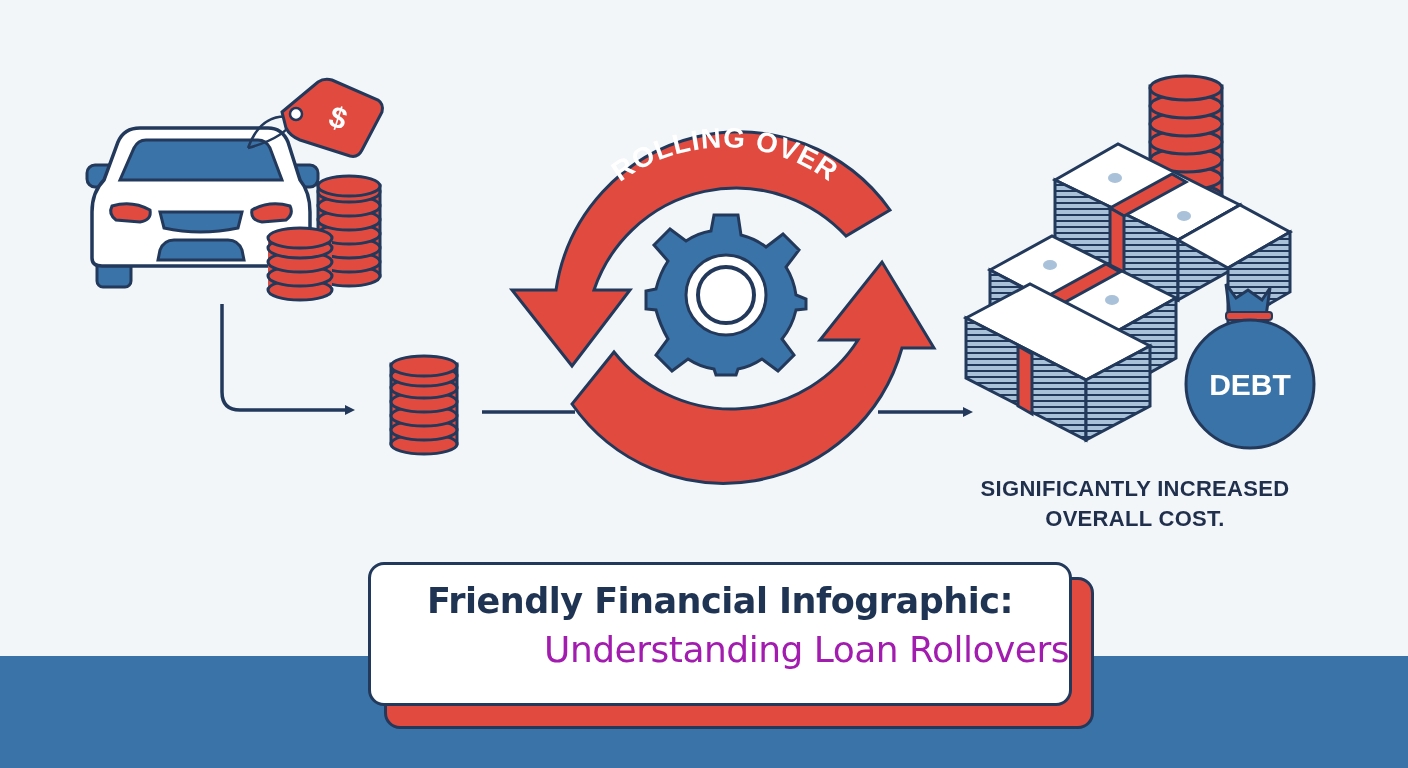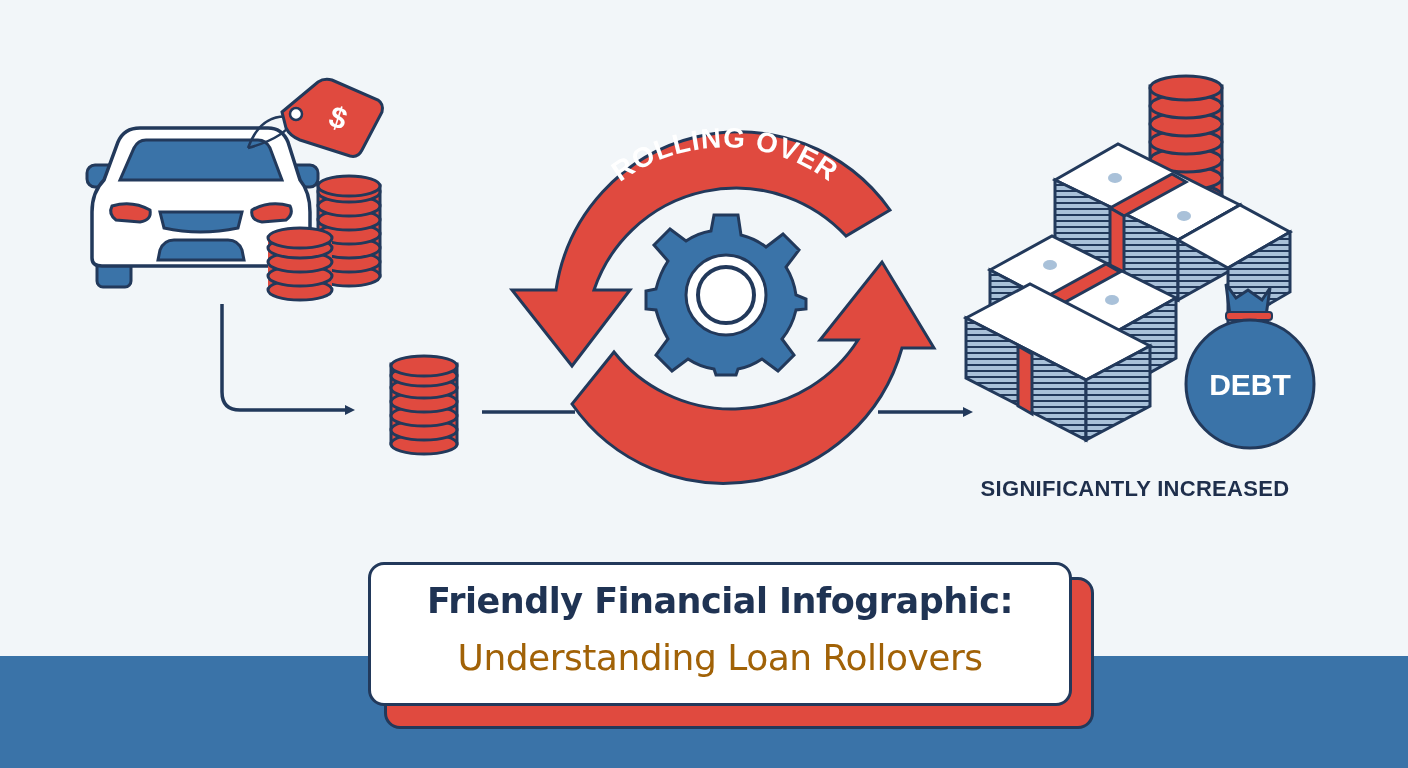--- a/index.html
+++ b/index.html
@@ -27,22 +27,22 @@
   .title-card {
     position:absolute; left:368px; top:562px; width:704px; height:144px;
     background:#ffffff; border:3px solid #22395b; border-radius:16px;
     text-align:center; box-sizing:border-box;
   }
   .title-line1 {
     margin-top:16px; font-size:35px; font-weight:bold; color:#1f3353;
     font-family:"DejaVu Sans", sans-serif; letter-spacing:-0.5px;
   }
   .title-line2 {
-    margin-top:16px; font-size:36px; color:#a16207;
-    font-family:"DejaVu Sans", sans-serif; letter-spacing:-0.5px;
+    margin-top:8px; font-size:36px; color:#a21caf;
+    font-family:"DejaVu Sans", sans-serif; letter-spacing:-0.5px;text-align:right;
   }
 </style>
 </head>
 <body>
 
 <div class="bottom-band"></div>
 
 <svg class="art" width="1408" height="768" viewBox="0 0 1408 768">
   <defs>
     <marker id="arrowhead" markerWidth="10" markerHeight="10" refX="5" refY="5" orient="auto" markerUnits="userSpaceOnUse">
@@ -180,19 +180,20 @@
     <circle cx="1250" cy="384" r="64" fill="#3a73a8" stroke="#22395b" stroke-width="3"></circle>
     <text x="1250" y="395" text-anchor="middle" font-family="Liberation Sans, sans-serif" font-size="30" font-weight="bold" fill="#ffffff">DEBT</text>
   </g>
 </svg>
 
 <div class="label loan-label">
 </div>
 
 <div class="label cost-label">
   <div>SIGNIFICANTLY INCREASED</div>
+  <div>OVERALL COST.</div>
 </div>
 
 <div class="title-card-shadow"></div>
 <div class="title-card">
   <div class="title-line1">Friendly Financial Infographic:</div>
   <div class="title-line2">Understanding Loan Rollovers</div>
 </div>
 
 </body></html>

